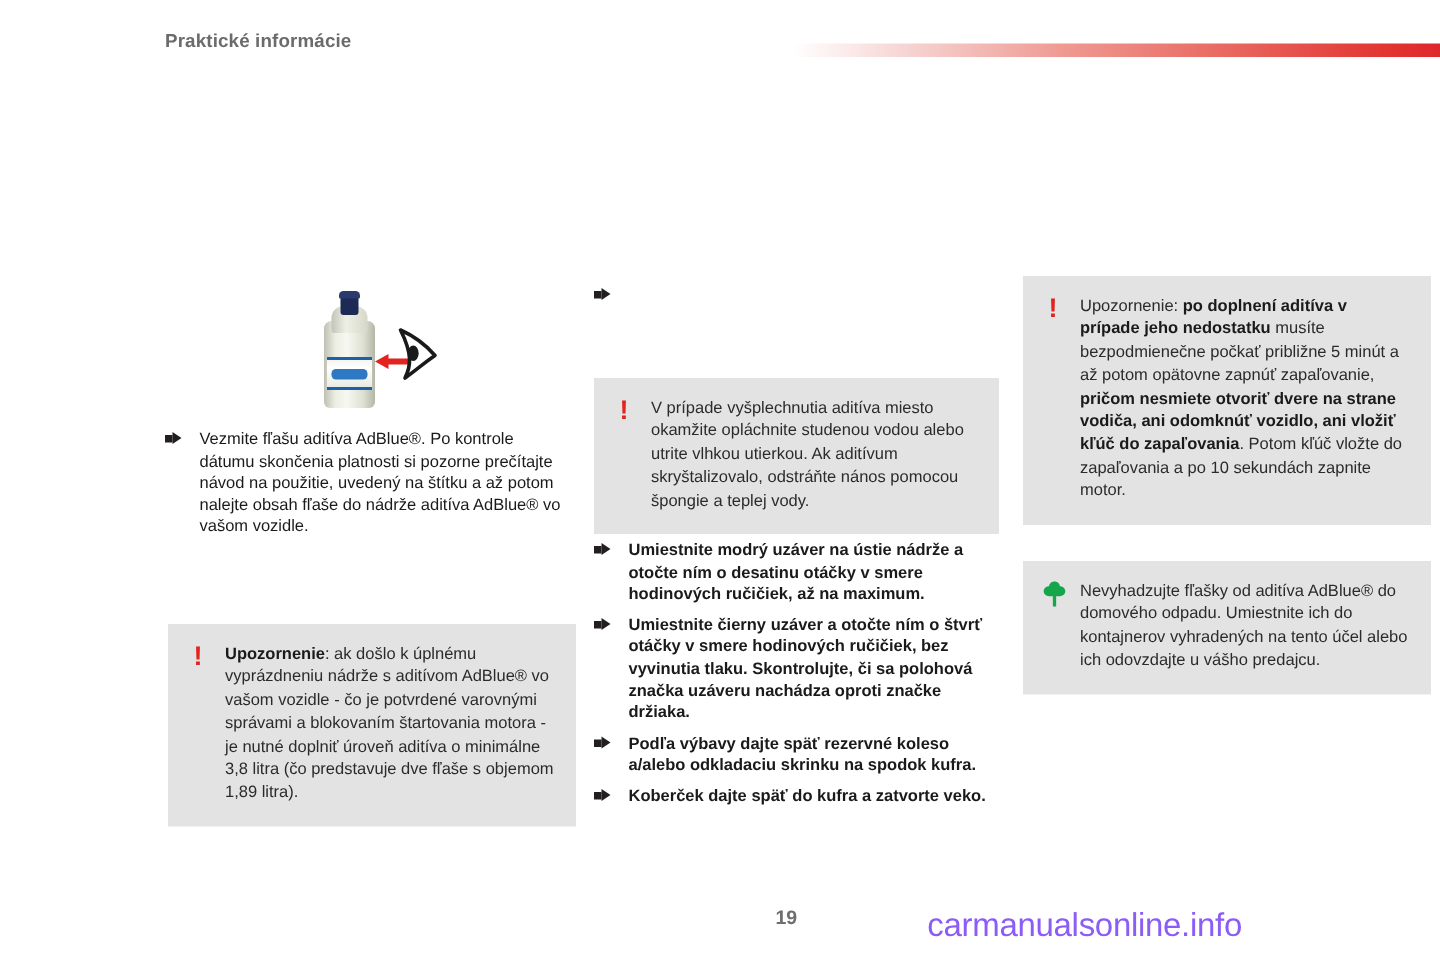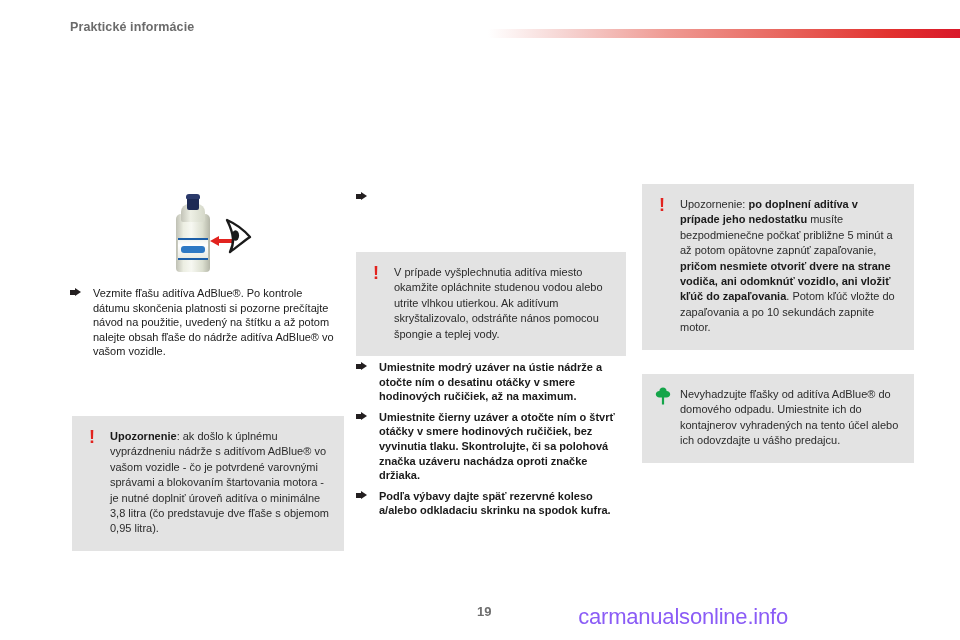--- a/index.html
+++ b/index.html
@@ -7,20 +7,21 @@
     margin: 0; padding: 0;
     width: 960px; height: 640px;
     background: #ffffff;
     font-family: "Liberation Sans", sans-serif;
     overflow: hidden;
   }
   #page {
     position: relative;
     width: 804px; height: 640px;
     background: #ffffff;
+    margin-left: 40px;
   }
 
   
   .section-title {
     position: absolute;
     left: 70px; top: 20px;
     font-size: 12.5px;
     font-weight: bold;
     color: #6b6b6b;
     letter-spacing: .1px;
@@ -231,21 +232,21 @@
       <li>
         <span class="bullet-glyph"></span>
         <span>Vezmite fľašu aditíva AdBlue®. Po kontrole dátumu skončenia platnosti si pozorne prečítajte návod na použitie, uvedený na štítku a až potom nalejte obsah fľaše do nádrže aditíva AdBlue® vo vašom vozidle.</span>
       </li>
     </ul>
   </div>
 
   <div class="box" id="box-left-warning">
     <div class="box-body">
       <span class="warn-icon">!</span>
-      <span style="font-weight:bold;color:#1a1a1a;text-align:right;">Upozornenie</span><span>: ak došlo k úplnému vyprázdneniu nádrže s aditívom AdBlue® vo vašom vozidle - čo je potvrdené varovnými správami a blokovaním štartovania motora - je nutné doplniť úroveň aditíva o minimálne 3,8 litra (čo predstavuje dve fľaše s objemom 0,95 litra).</span>
+      <span style="font-weight:bold;color:#1a1a1a;text-align:right;">Upozornenie</span><span>: ak došlo k úplnému vyprázdneniu nádrže s aditívom AdBlue® vo vašom vozidle - čo je potvrdené varovnými správami a blokovaním štartovania motora - je nutné doplniť úroveň aditíva o minimálne 3,8 litra (čo predstavuje dve fľaše s objemom 1,89 litra).</span>
     </div>
   </div>
 
   <div class="col col-mid" style="top:184px;">
     <ul class="bullets mid-bold">
       <li>
         <span class="bullet-glyph"></span>
       </li>
     </ul>
   </div>
@@ -263,20 +264,24 @@
         <span class="bullet-glyph"></span>
         <span>Umiestnite modrý uzáver na ústie nádrže a otočte ním o desatinu otáčky v smere hodinových ručičiek, až na maximum.</span>
       </li>
       <li>
         <span class="bullet-glyph"></span>
         <span>Umiestnite čierny uzáver a otočte ním o štvrť otáčky v smere hodinových ručičiek, bez vyvinutia tlaku. Skontrolujte, či sa polohová značka uzáveru nachádza oproti značke držiaka.</span>
       </li>
       <li>
         <span class="bullet-glyph"></span>
         <span>Podľa výbavy dajte späť rezervné koleso a/alebo odkladaciu skrinku na spodok kufra.</span>
+      </li>
+      <li>
+        <span class="bullet-glyph"></span>
+        <span>Koberček dajte späť do kufra a zatvorte veko.</span>
       </li>
     </ul>
   </div>
 
   <div class="box" id="box-right-warning">
     <div class="box-body">
       <span class="warn-icon">!</span>
       <span id="right-warning-text"><span>Upozornenie: </span><b>po doplnení aditíva v prípade jeho nedostatku </b><span>musíte bezpodmienečne počkať približne 5 minút a až potom opätovne zapnúť zapaľovanie, </span><b>pričom nesmiete otvoriť dvere na strane vodiča, ani odomknúť vozidlo, ani vložiť kľúč do zapaľovania</b><span>. Potom kľúč vložte do zapaľovania a po 10 sekundách zapnite motor.</span></span>
     </div>
   </div>

